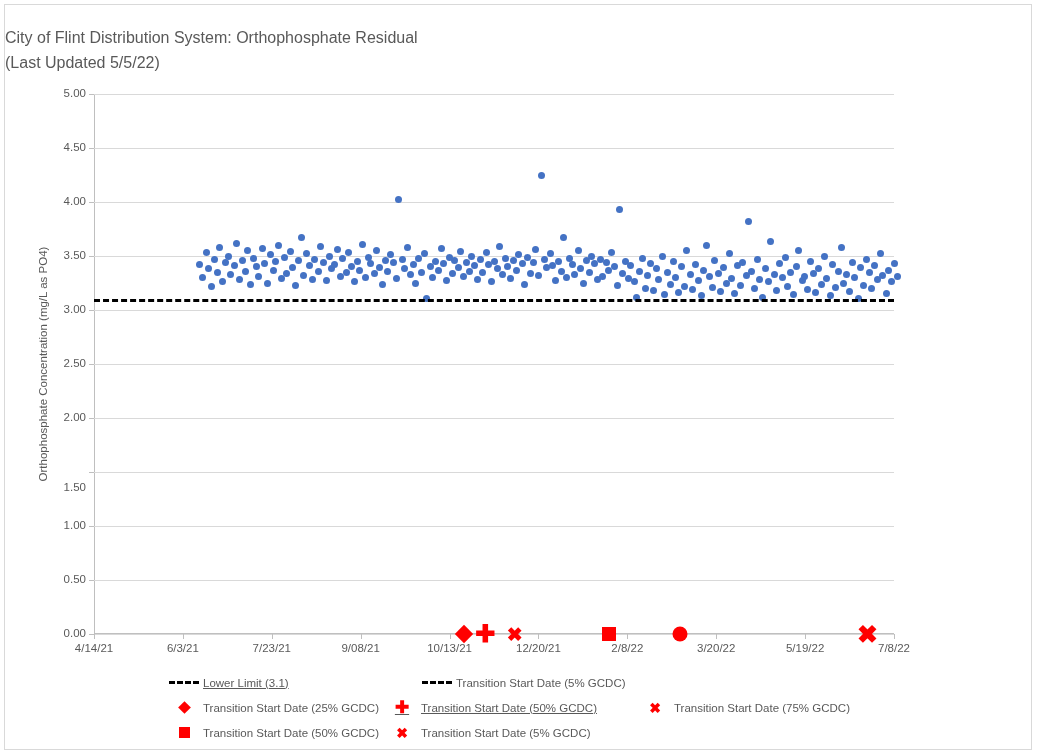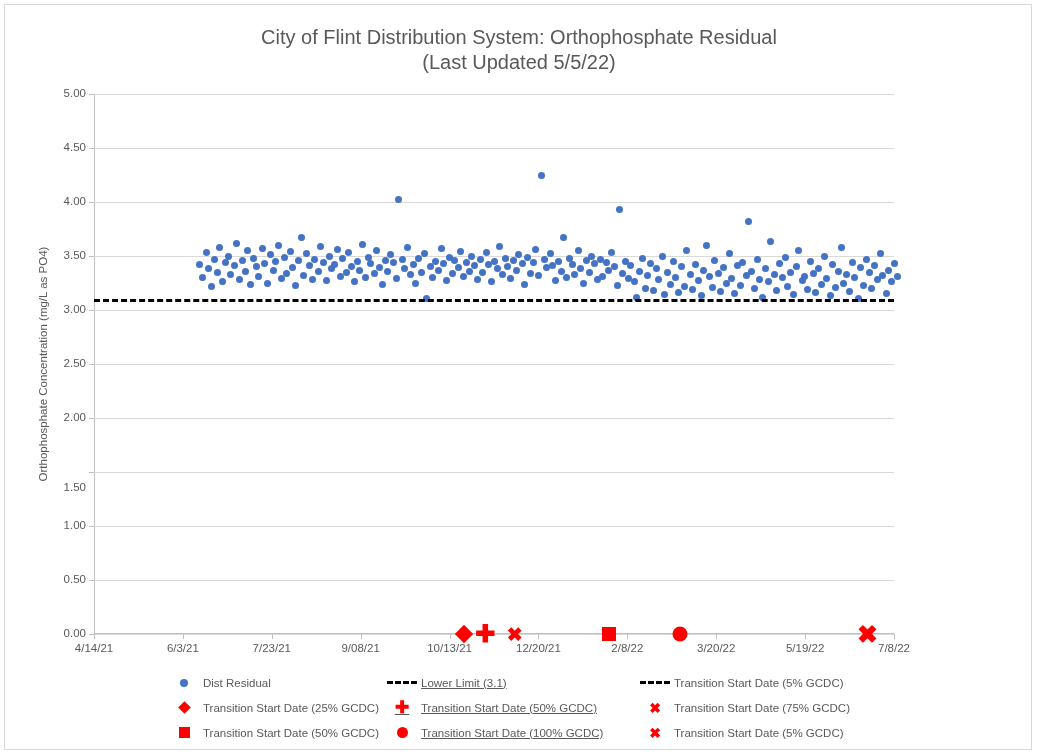--- a/index.html
+++ b/index.html
@@ -23,22 +23,22 @@
     height: 746px;
     border: 1px solid #d9d9d9;
     background: #ffffff;
     box-sizing: border-box;
   }
   #chart-title {
     position: absolute;
     left: 0;
     top: 20px;
     width: 1028px;
-    text-align: center;
-    font-size: 20px;
+    text-align: left;
+    font-size: 16px;
     color: #595959;
     line-height: 25px;
   }
   #chart-title .l2 { display: block; }
 
   
   #plot-area {
     position: absolute;
     left: 89px;
     top: 89px;
@@ -534,26 +534,20 @@
         <div class="marker m-plus" style="left: 391.2px; top: 540px;">✚</div>
         <div class="marker m-x" style="left: 420.8px; top: 540px;">✖</div>
         <div class="marker m-square" style="left: 515.2px; top: 540px;"></div>
         <div class="marker m-circle" style="left: 586.4px; top: 540px;"></div>
         <div class="marker m-bigx" style="left: 773.6px; top: 540px;">✖</div>
       </div>
   </div>
 
   <div id="legend">
       <div class="legend-row">
-        <div class="legend-item li-w1">
-          <span class="legend-sym">
-            <span class="sym-dot"></span>
-          </span>
-          <span class="legend-label">Dist Residual</span>
-        </div>
         <div class="legend-item li-w2">
           <span class="legend-sym">
             <span class="sym-dash"></span>
           </span>
           <span class="legend-label">Lower Limit (3.1)</span>
         </div>
         <div class="legend-item li-w3">
           <span class="legend-sym">
             <span class="sym-dash"></span>
           </span>
@@ -580,26 +574,20 @@
           <span class="legend-label">Transition Start Date (75% GCDC)</span>
         </div>
       </div>
       <div class="legend-row">
         <div class="legend-item li-w1">
           <span class="legend-sym">
             <span class="sym-square"></span>
           </span>
           <span class="legend-label">Transition Start Date (50% GCDC)</span>
         </div>
-        <div class="legend-item li-w2">
-          <span class="legend-sym">
-            <span class="sym-circle"></span>
-          </span>
-          <span class="legend-label">Transition Start Date (100% GCDC)</span>
-        </div>
         <div class="legend-item li-w3">
           <span class="legend-sym">
             <span class="sym-x">✖</span>
           </span>
           <span class="legend-label">Transition Start Date (5% GCDC)</span>
         </div>
       </div>
     </div>
 </div>
 

